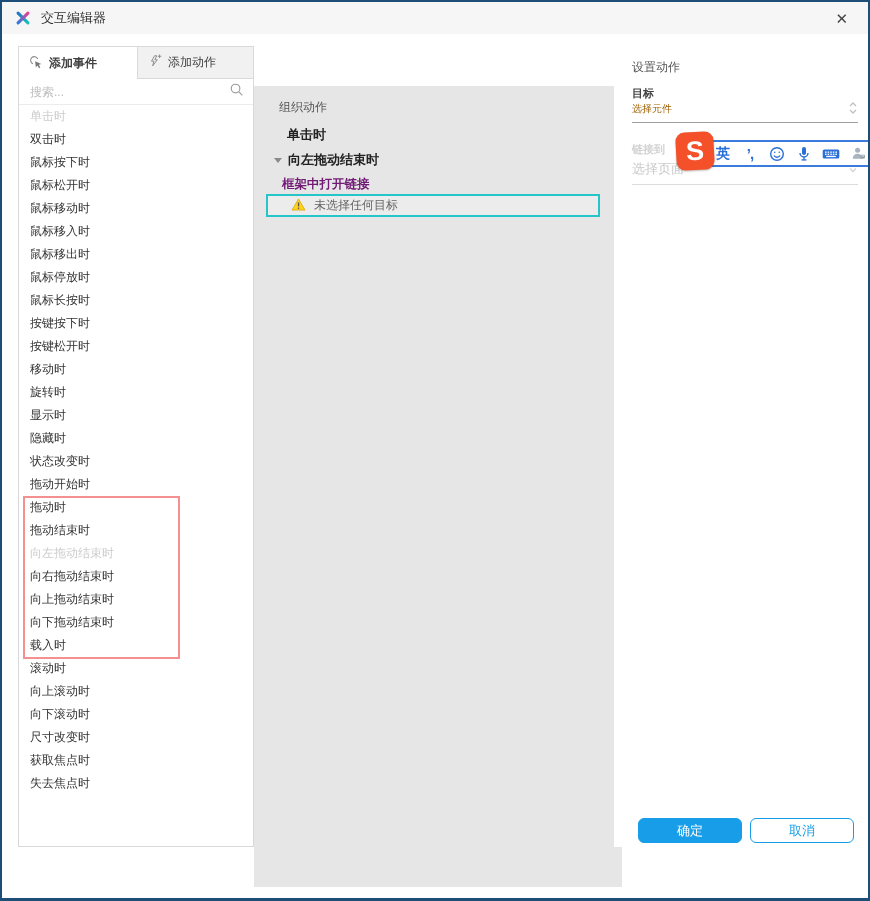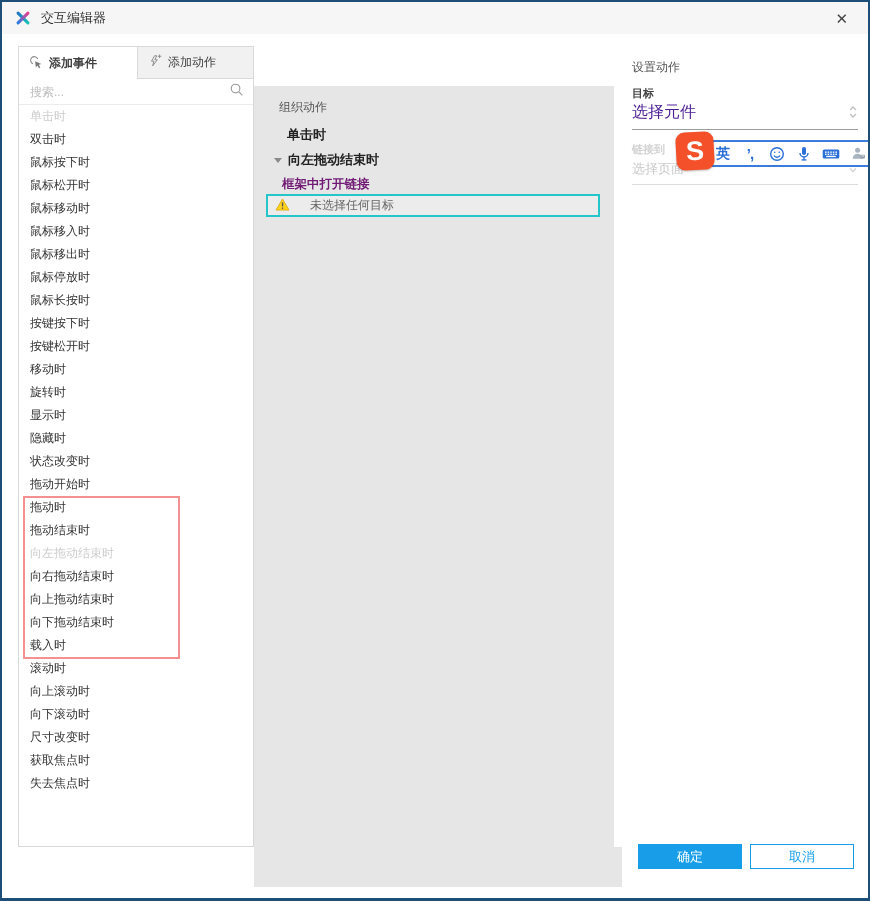--- a/index.html
+++ b/index.html
@@ -35,45 +35,45 @@
   
   .mid-panel{position:absolute;left:252px;top:44px;width:368px;height:801px;background:var(--panelgray);margin-top:40px;}
   .mid-header{position:absolute;left:25px;top:13px;font-size:12px;color:#555;}
   .org-click{position:absolute;left:33px;top:40px;font-size:13px;font-weight:bold;color:#222;cursor:pointer;}
   .org-drag{position:absolute;left:20px;top:65px;display:flex;align-items:center;gap:6px;cursor:pointer;}
   .tri-down{width:0;height:0;border-left:4px solid transparent;border-right:4px solid transparent;
     border-top:5px solid #8a8a8a;}
   .org-drag .lbl{font-size:13px;font-weight:bold;color:#222;}
   .org-action{position:absolute;left:28px;top:90px;font-size:12.5px;font-weight:bold;color:#701a75;cursor:pointer;}
   .warn-row{position:absolute;left:12px;top:108px;width:334px;height:23px;background:#ececec;
-    border:2px solid var(--teal);display:flex;align-items:center;gap:20px;padding-left:7px;cursor:pointer;}
+    border:2px solid var(--teal);display:flex;align-items:center;gap:8px;padding-left:23px;cursor:pointer;}
   .warn-row .txt{font-size:12px;color:#666;}
   
   .right-panel{position:absolute;left:612px;top:44px;width:254px;height:801px;background:#fff;}
   .set-header{position:absolute;left:18px;top:13px;font-size:12px;color:#555;}
   .fld-label{position:absolute;left:18px;font-size:11px;font-weight:bold;color:#444;}
   .fld-label.dim{color:#d2d2d2;}
   .select{position:absolute;left:18px;width:226px;display:flex;align-items:center;
     border-bottom:1px solid #9e9e9e;cursor:pointer;}
-  .select .val{flex:1;font-size:16px;color:#4c1d95;padding:4px 0 6px 0;}
+  .select .val{flex:1;font-size:10px;color:#a16207;padding:4px 0 6px 0;}
   .select.dim{border-bottom-color:#ddd;cursor:default;}
   .select.dim .val{color:#c9c9c9;font-size:13px;}
   
   .ime-strip{position:absolute;left:700px;top:138px;width:200px;height:27px;background:#fff;
     border-top:2px solid #3a7bdc;border-bottom:2px solid #3a7bdc;z-index:6;
     display:flex;align-items:center;gap:9px;padding-left:12px;}
   .ime-logo{position:absolute;left:674px;top:130px;width:38px;height:38px;z-index:7;
     background:var(--sogou);border-radius:9px;color:#fff;font-size:27px;font-weight:bold;
     display:flex;align-items:center;justify-content:center;box-shadow:0 1px 2px rgba(0,0,0,.25);
     transform:rotate(-3deg);cursor:pointer;}
   .ime-btn{display:flex;align-items:center;justify-content:center;width:18px;height:20px;cursor:pointer;flex:0 0 auto;}
   .ime-lang{color:var(--imeblue);font-size:14px;font-weight:bold;}
   .ime-punct{color:var(--imeblue);font-size:15px;font-weight:bold;letter-spacing:-1px;}
   
-  .btn{position:absolute;top:842px;width:104px;height:25px;font-size:13px;border-radius:0;cursor:pointer;}
+  .btn{position:absolute;top:816px;width:104px;height:25px;font-size:13px;border-radius:6px;cursor:pointer;}
   .btn-ok{left:636px;background:var(--accent);color:#fff;border:1px solid var(--accent);}
   .btn-cancel{left:748px;background:#fff;color:var(--accent);border:1px solid var(--accent);}
 </style>
 </head>
 <body>
 
 <div class="dialog">
 
   <div class="titlebar">
     <span class="logo">

